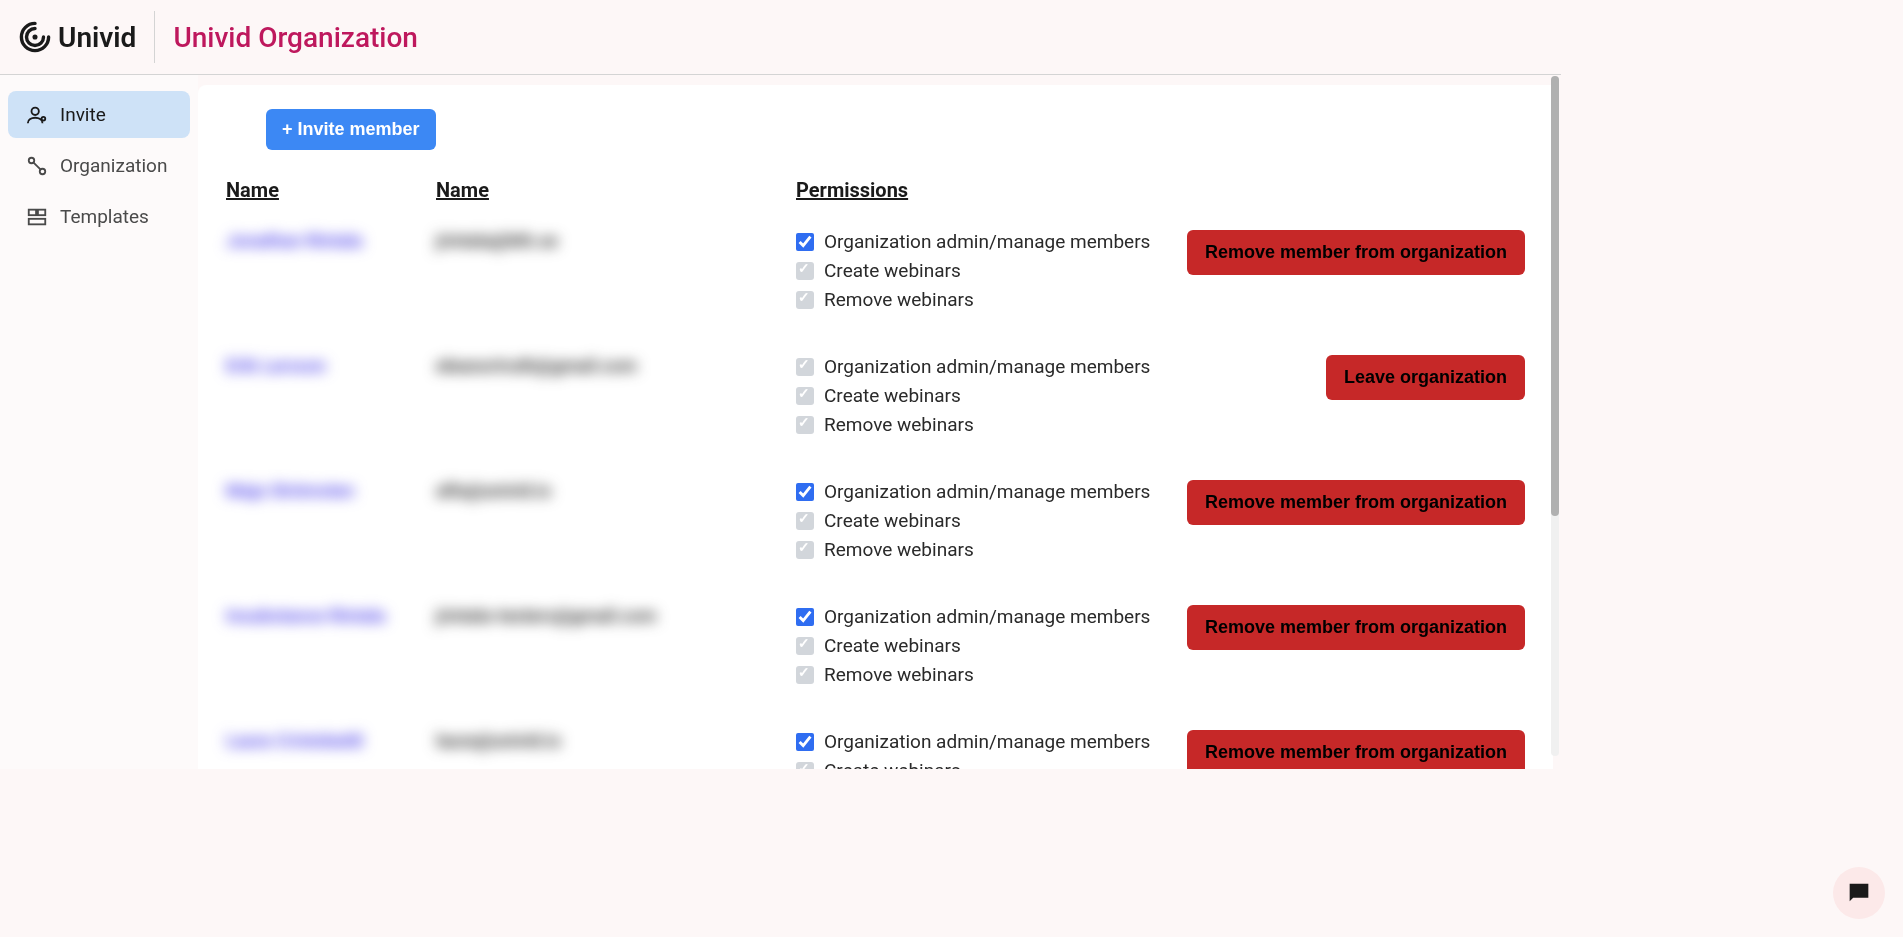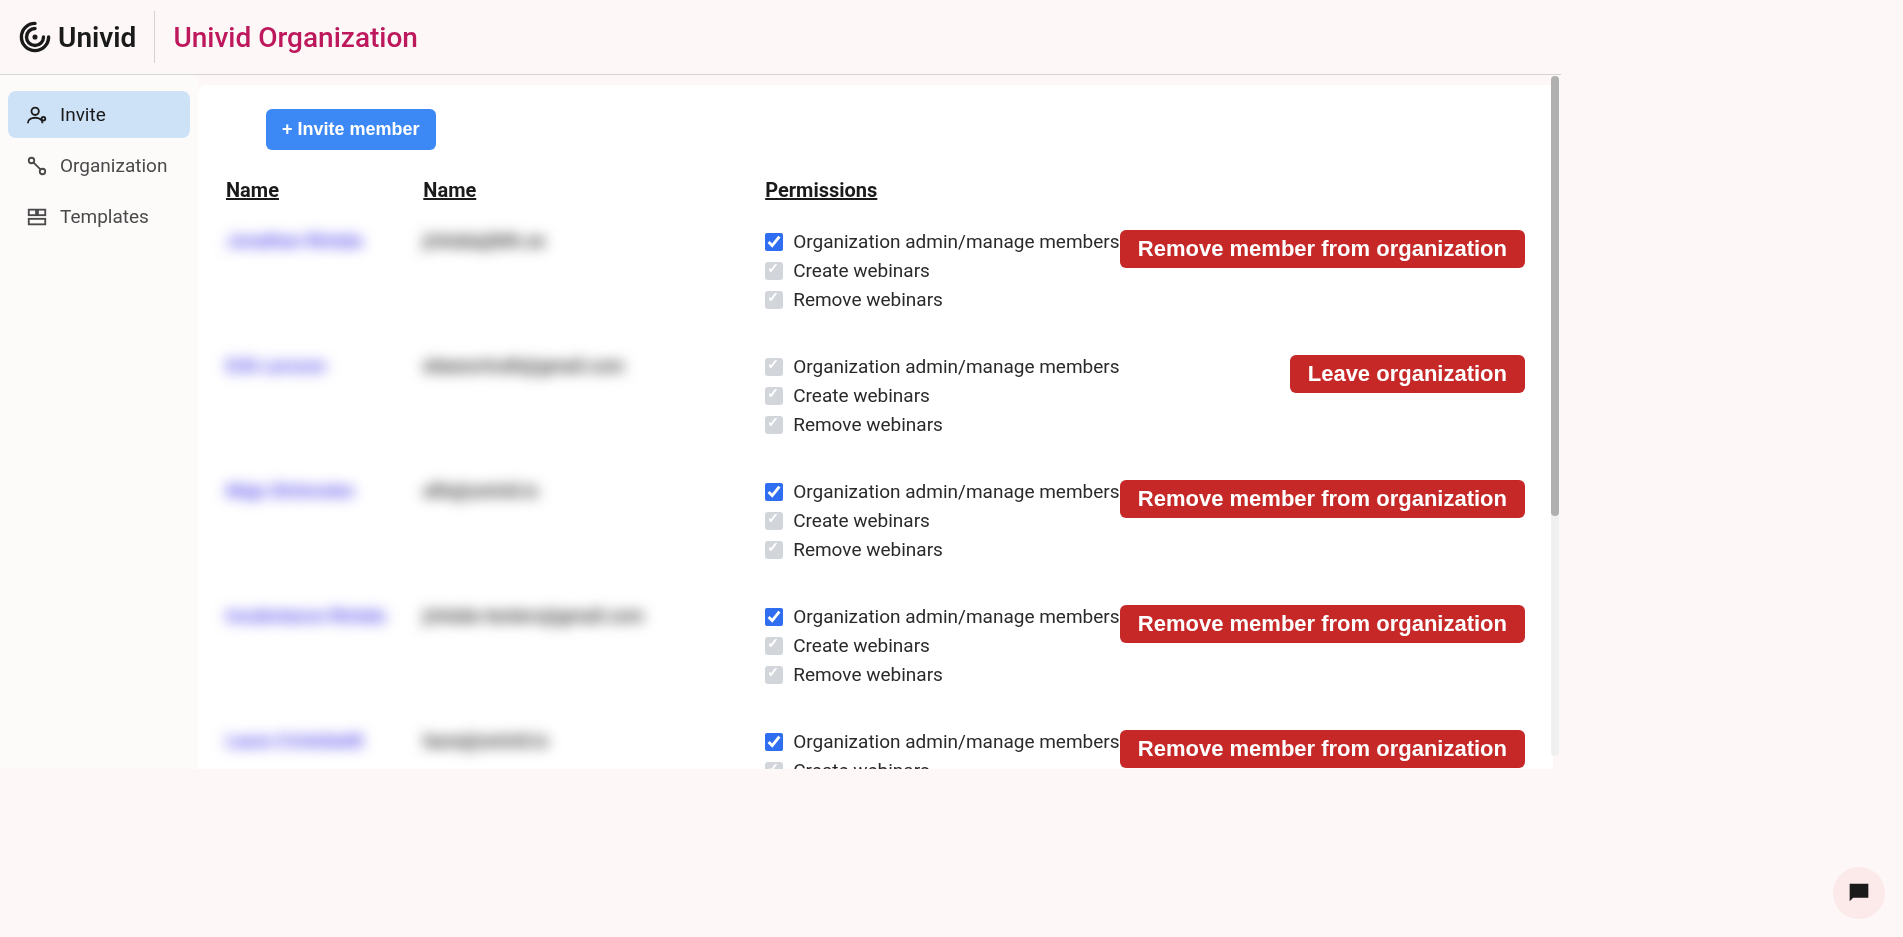--- a/index.html
+++ b/index.html
@@ -26,21 +26,21 @@
   .col-name { width: 210px; }
   .col-email { width: 360px; }
   .col-perm { width: 380px; }
   .col-act { text-align: right; }
   .blur-name { filter: blur(7px); font-size: 18px; color: #4a3eea; font-weight: 600; }
   .blur-email { filter: blur(7px); font-size: 18px; color: #2a2a2a; font-weight: 600; }
   .perm-row { display: flex; align-items: center; gap: 10px; font-size: 19px; color: #2a2a2a; margin-bottom: 6px; }
   .chk { width: 18px; height: 18px; accent-color: #2f6df1; flex-shrink: 0; }
   .chk-disabled { appearance: none; width: 18px; height: 18px; background: #d2d6db; border-radius: 3px; position: relative; flex-shrink: 0; }
   .chk-disabled::after { content: "✓"; position: absolute; top: -2px; left: 2px; color: #fff; font-size: 14px; font-weight: 700; }
-  .remove-btn { background: #c62828; color: #ffffff; border: none; border-radius: 6px; padding: 6px 18px; font-size: 22px; font-weight: 700; cursor: pointer; white-space: nowrap; }
+  .remove-btn { background: #c62828; color: #000000; border: none; border-radius: 6px; padding: 12px 18px; font-size: 18px; font-weight: 700; cursor: pointer; white-space: nowrap; }
   .chat-bubble { position: fixed; bottom: 18px; right: 18px; width: 52px; height: 52px; background: #fce9e9; border-radius: 50%; display: flex; align-items: center; justify-content: center; cursor: pointer; }
   .chat-bubble svg { width: 28px; height: 28px; }
   .scroll-track { position: absolute; right: 2px; top: 76px; width: 8px; height: 680px; background: #f0f0f0; border-radius: 4px; }
   .scroll-thumb { width: 8px; background: #b0b0b0; border-radius: 4px; position: absolute; top: 0; height: 440px; }
 </style>
 </head>
 <body>
 
 <div class="header">
   <div class="logo-wrap">

